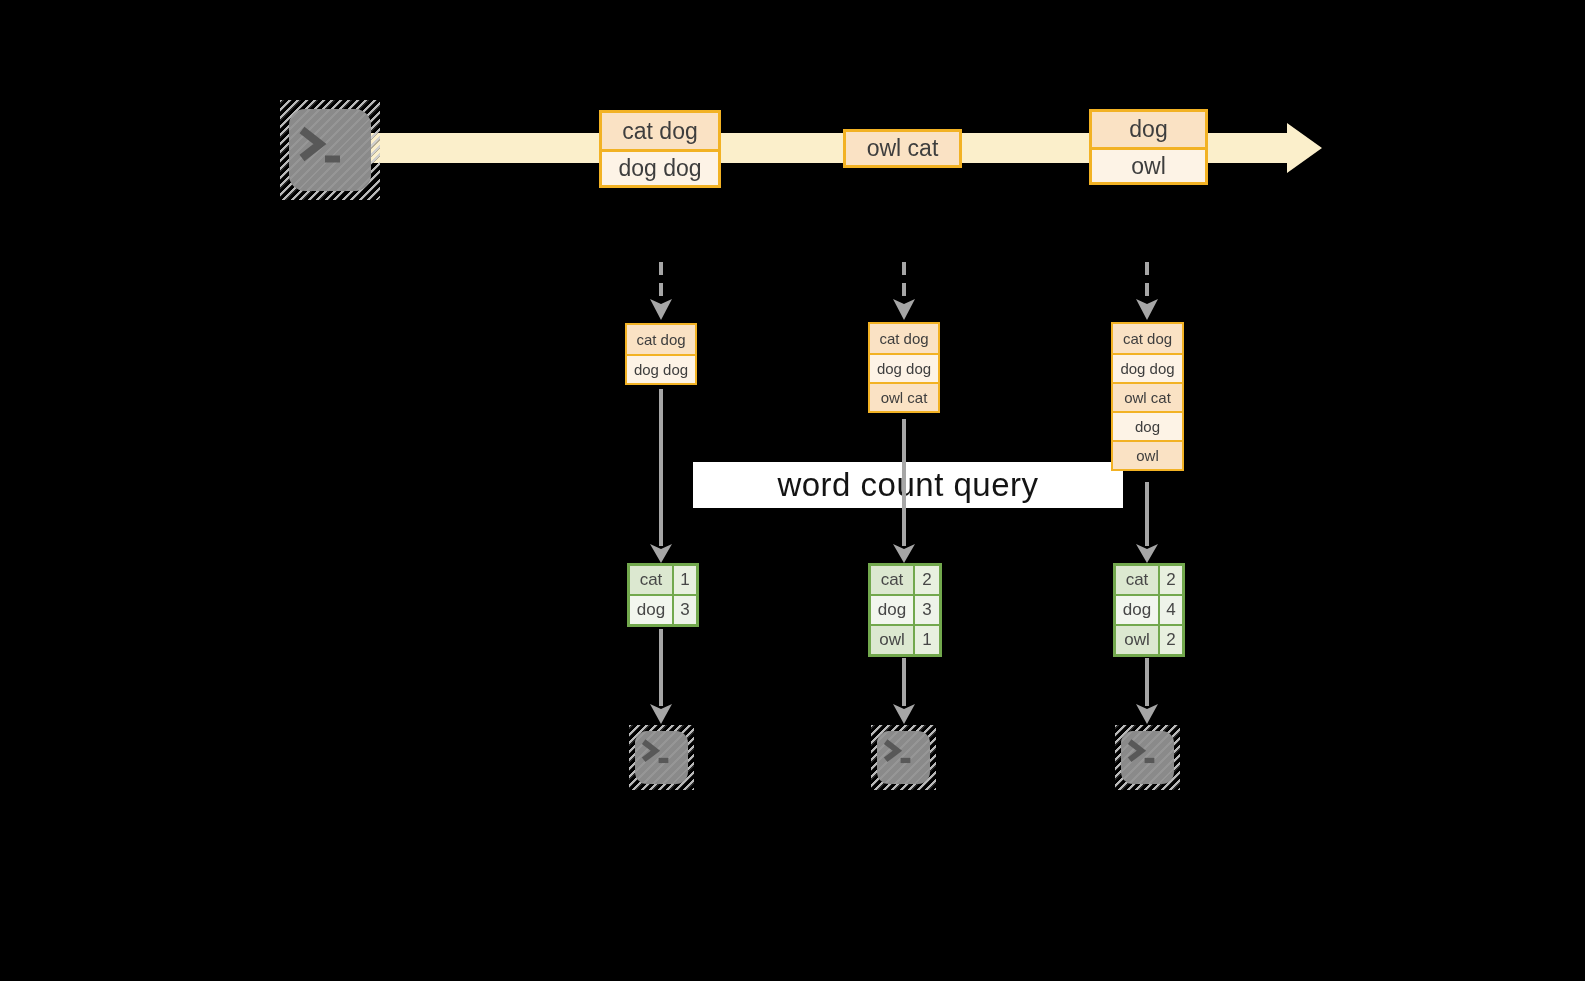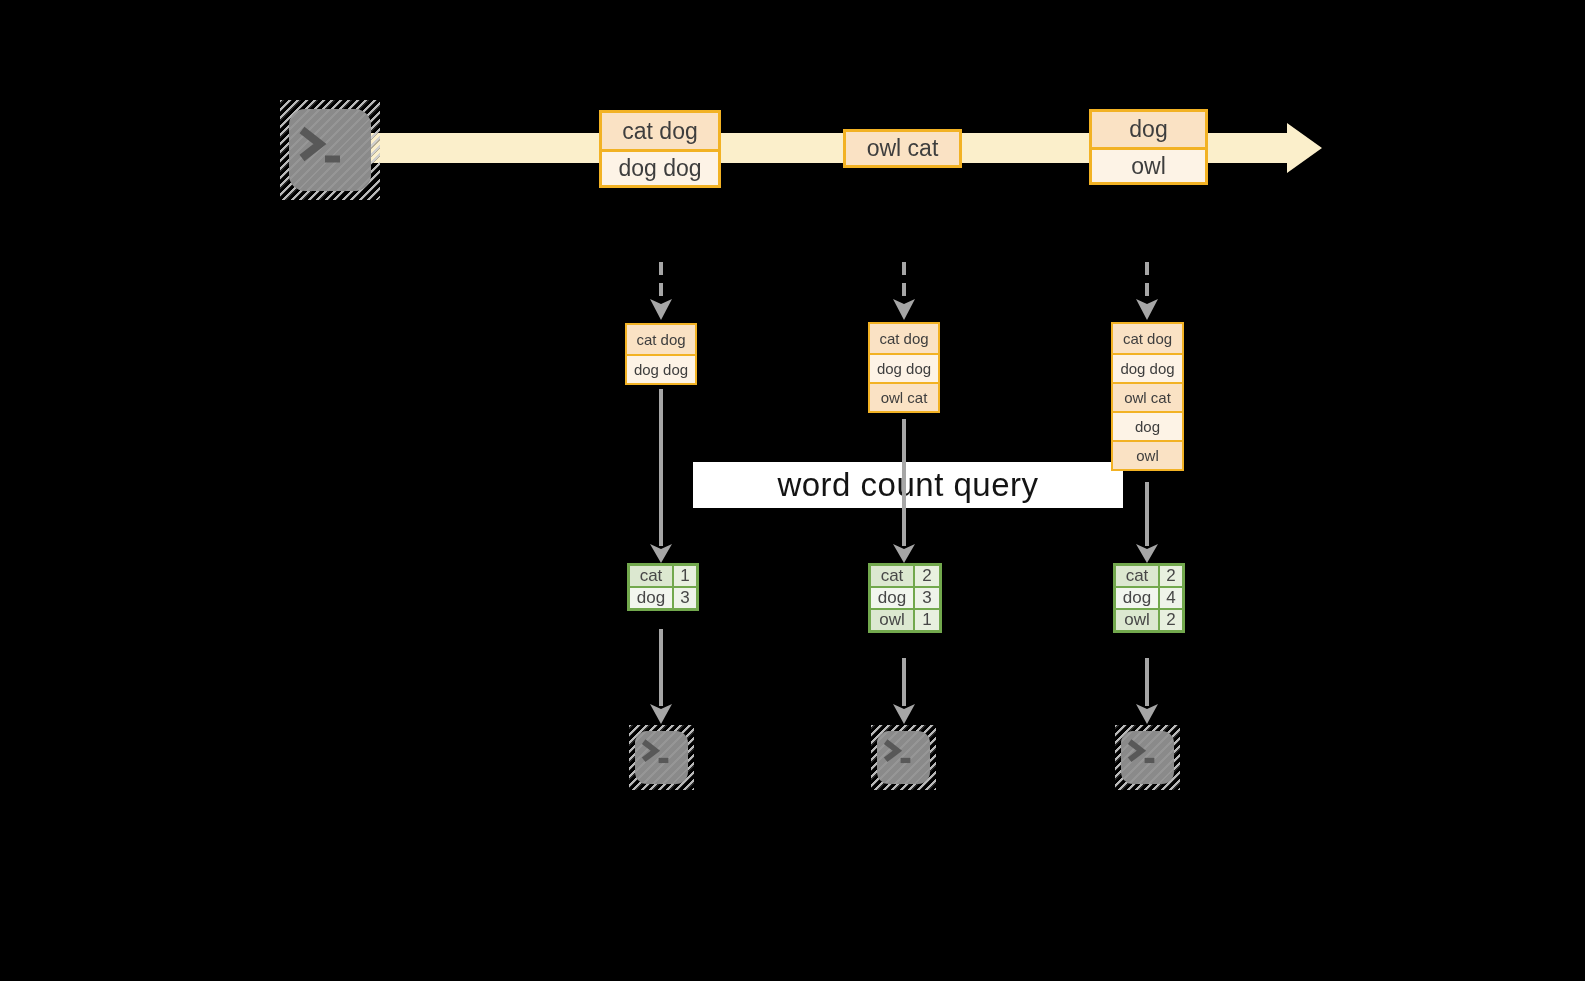--- a/index.html
+++ b/index.html
@@ -24,21 +24,21 @@
   }
   .batch .cell { height:36px; font-size:23px; }
   .batch .cell + .cell { border-top:3px solid #F2B224; }
   .state { border-width:2px; }
   .state .cell { height:29px; font-size:15px; }
   .state .cell + .cell { border-top:2px solid #F2B224; }
   .cell.dark  { background:#FAE2C4; }
   .cell.light { background:#FDF3E6; }
   
   .gtable { position:absolute; box-sizing:border-box; border:3px solid #72A84D; z-index:3; }
-  .grow { display:flex; height:20px; }
+  .grow { display:flex; height:28px; }
   .grow + .grow { border-top:2px solid #72A84D; }
   .gcell {
     display:flex; align-items:center; justify-content:center;
     font-size:17px; color:#474747; box-sizing:border-box;
   }
   .gcell.word { width:44px; border-right:2px solid #72A84D; }
   .gcell.num  { flex:1; }
   .grow.odd  .word { background:#DCE8D0; }
   .grow.odd  .num  { background:#E8F0DF; }
   .grow.even .word { background:#F2F6EE; }

